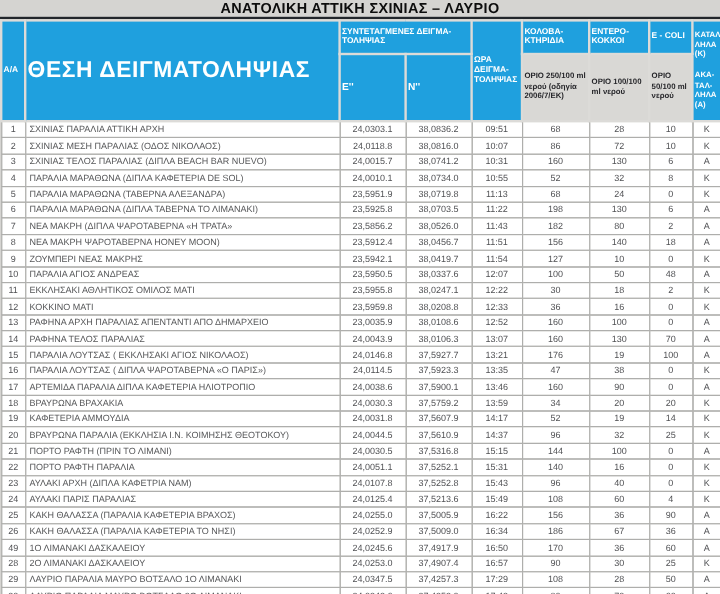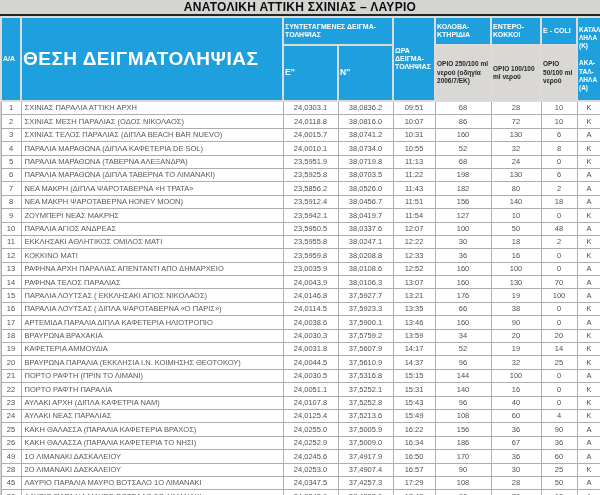--- a/index.html
+++ b/index.html
@@ -268,21 +268,21 @@
           <td class="num">19</td>
           <td class="num">100</td>
           <td class="num">Α</td>
         </tr>
         <tr>
           <td class="num">16</td>
           <td class="loc">ΠΑΡΑΛΙΑ ΛΟΥΤΣΑΣ ( ΔΙΠΛΑ ΨΑΡΟΤΑΒΕΡΝΑ «Ο ΠΑΡΙΣ»)</td>
           <td class="num">24,0114.5</td>
           <td class="num">37,5923.3</td>
           <td class="num">13:35</td>
-          <td class="num">66</td>
+          <td class="num">47</td>
           <td class="num">38</td>
           <td class="num">0</td>
           <td class="num">Κ</td>
         </tr>
         <tr>
           <td class="num">17</td>
           <td class="loc">ΑΡΤΕΜΙΔΑ ΠΑΡΑΛΙΑ ΔΙΠΛΑ ΚΑΦΕΤΕΡΙΑ ΗΛΙΟΤΡΟΠΙΟ</td>
           <td class="num">24,0038.6</td>
           <td class="num">37,5900.1</td>
           <td class="num">13:46</td>
@@ -352,21 +352,21 @@
           <td class="num">24,0107.8</td>
           <td class="num">37,5252.8</td>
           <td class="num">15:43</td>
           <td class="num">96</td>
           <td class="num">40</td>
           <td class="num">0</td>
           <td class="num">Κ</td>
         </tr>
         <tr>
           <td class="num">24</td>
-          <td class="loc">ΑΥΛΑΚΙ ΝΕΑΣ ΠΑΡΑΛΙΑΣ</td>
+          <td class="loc">ΑΥΛΑΚΙ ΠΑΡΙΣ ΠΑΡΑΛΙΑΣ</td>
           <td class="num">24,0125.4</td>
           <td class="num">37,5213.6</td>
           <td class="num">15:49</td>
           <td class="num">108</td>
           <td class="num">60</td>
           <td class="num">4</td>
           <td class="num">Κ</td>
         </tr>
         <tr>
           <td class="num">25</td>
@@ -406,21 +406,21 @@
           <td class="loc">2Ο ΛΙΜΑΝΑΚΙ ΔΑΣΚΑΛΕΙΟΥ</td>
           <td class="num">24,0253.0</td>
           <td class="num">37,4907.4</td>
           <td class="num">16:57</td>
           <td class="num">90</td>
           <td class="num">30</td>
           <td class="num">25</td>
           <td class="num">Κ</td>
         </tr>
         <tr>
-          <td class="num">45</td>
+          <td class="num">29</td>
           <td class="loc">ΛΑΥΡΙΟ ΠΑΡΑΛΙΑ ΜΑΥΡΟ ΒΟΤΣΑΛΟ 1Ο ΛΙΜΑΝΑΚΙ</td>
           <td class="num">24,0347.5</td>
           <td class="num">37,4257.3</td>
           <td class="num">17:29</td>
           <td class="num">108</td>
           <td class="num">28</td>
           <td class="num">50</td>
           <td class="num">Α</td>
         </tr>
         <tr>

